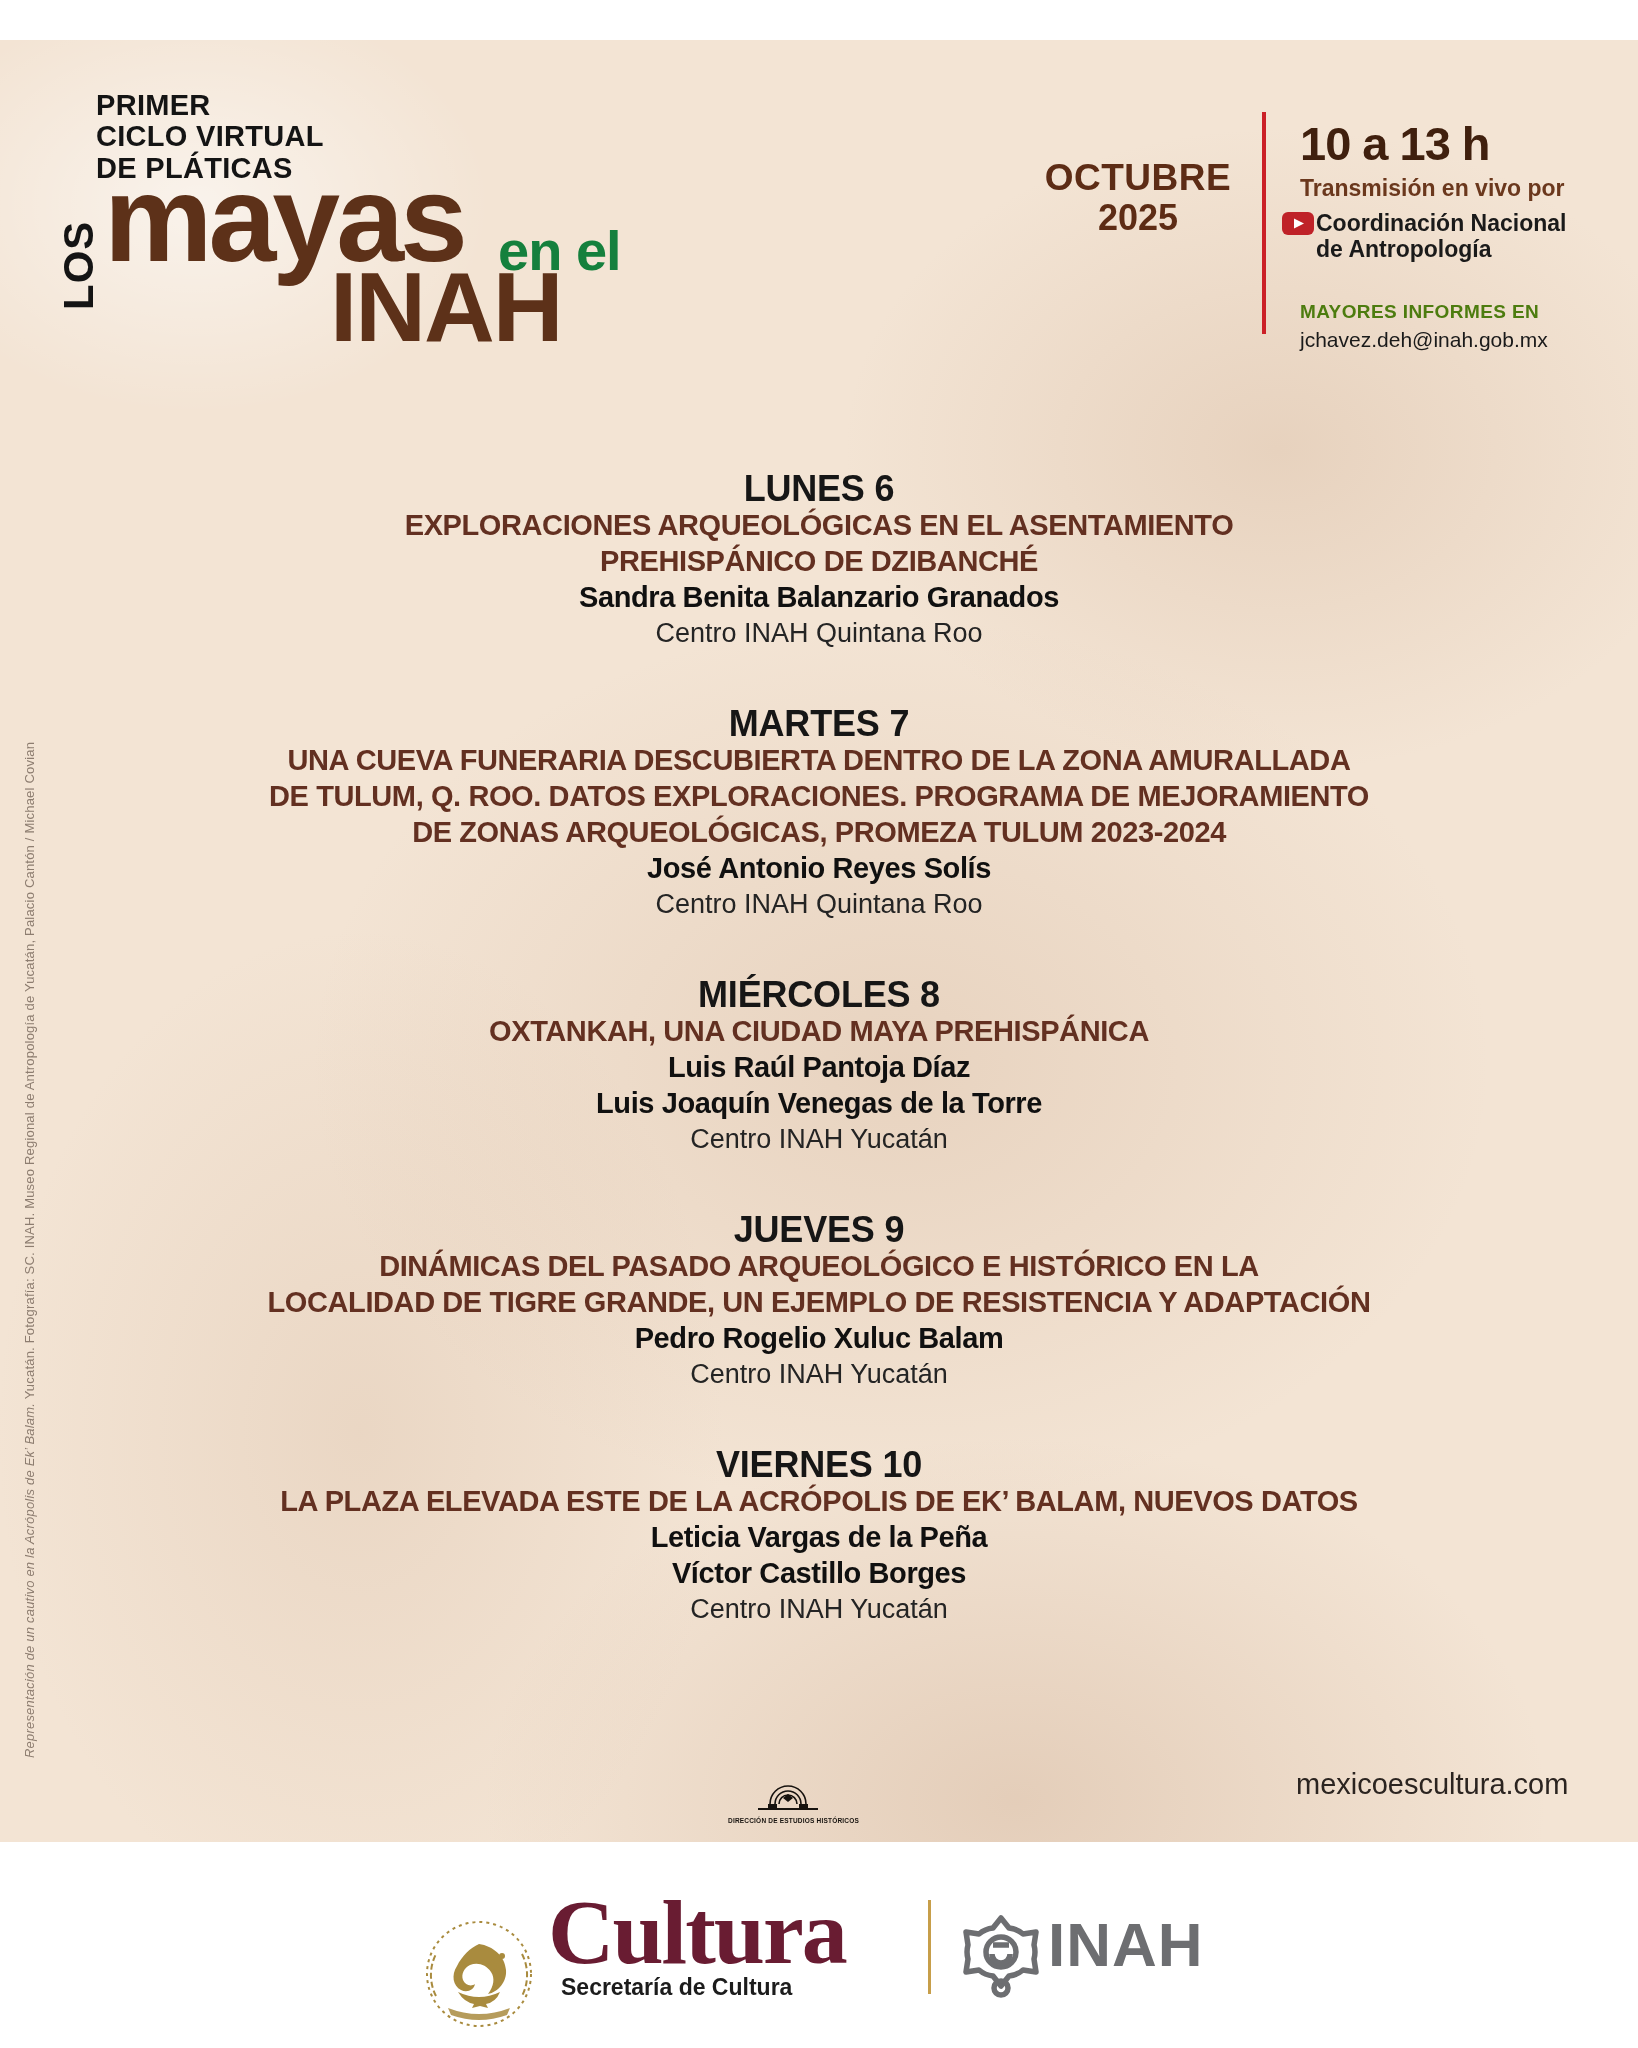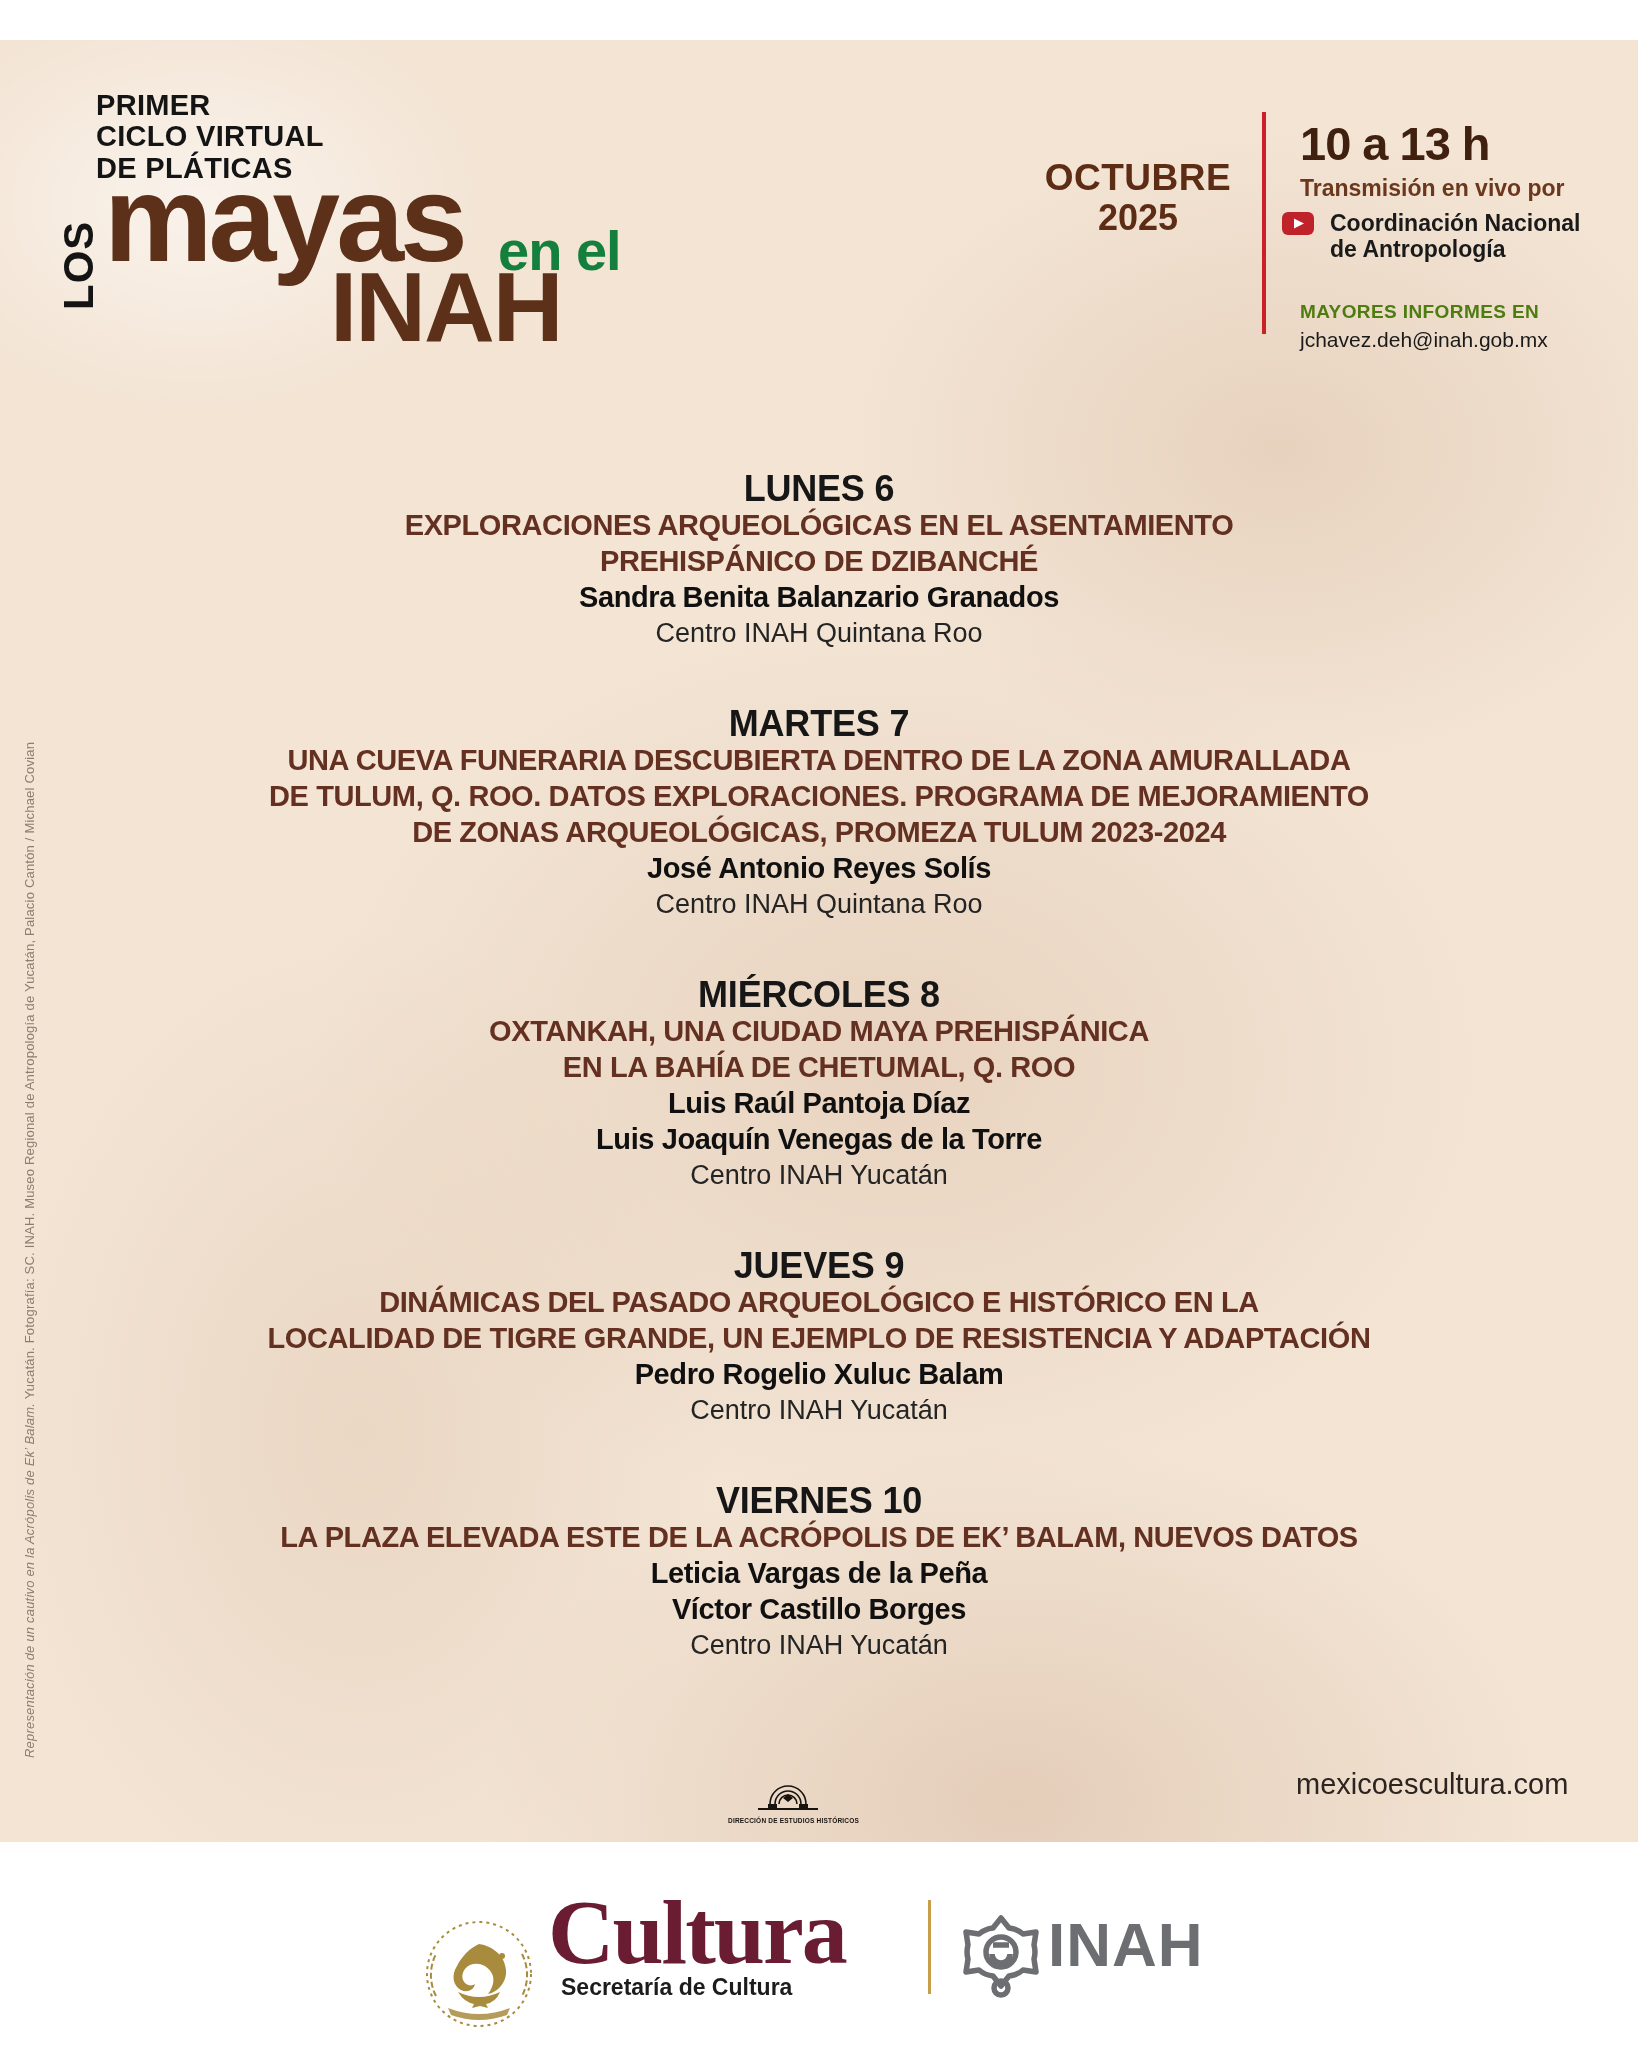--- a/index.html
+++ b/index.html
@@ -45,21 +45,21 @@
   }
   .month-block{
     position:absolute;left:1008px;top:118px;width:260px;text-align:center;color:#5d2c15;
   }
   .month-block .month{font-size:37px;font-weight:800;line-height:1.1;letter-spacing:.5px;}
   .month-block .year{font-size:36px;font-weight:800;line-height:1.05;}
   .red-rule{position:absolute;left:1262px;top:72px;width:4px;height:222px;background:#cb2027;}
   .right-info{position:absolute;left:1300px;top:80px;width:330px;}
   .time{font-size:47px;font-weight:800;color:#40200e;letter-spacing:-1px;line-height:1;}
   .broadcast{font-size:23px;font-weight:700;color:#6b381d;margin-top:8px;}
-  .channel-row{display:flex;align-items:flex-start;gap:16px;margin-top:8px;margin-left:-18px;}
+  .channel-row{display:flex;align-items:flex-start;gap:2px;margin-top:8px;margin-left:-18px;}
   .yt{flex:0 0 auto;margin-top:2px;}
   .channel{font-size:23px;font-weight:800;color:#1a1a1a;line-height:1.15;}
   .informes{font-size:19px;font-weight:700;color:#4d7c0f;letter-spacing:.4px;margin-top:38px;}
   .email{font-size:21px;color:#1a1a1a;margin-top:5px;}
 
   
   .schedule{position:absolute;left:80px;right:80px;top:431px;text-align:center;}
   .talk{margin-bottom:55px;}
   .day{font-size:36px;font-weight:800;color:#161616;line-height:36px;letter-spacing:-0.2px;}
   .t-line{font-size:29px;font-weight:800;color:#633021;line-height:36px;letter-spacing:-0.4px;}
@@ -152,21 +152,20 @@
       <div class="t-line">UNA CUEVA FUNERARIA DESCUBIERTA DENTRO DE LA ZONA AMURALLADA</div>
       <div class="t-line">DE TULUM, Q. ROO. DATOS EXPLORACIONES. PROGRAMA DE MEJORAMIENTO</div>
       <div class="t-line">DE ZONAS ARQUEOLÓGICAS, PROMEZA TULUM 2023-2024</div>
       <div class="speaker">José Antonio Reyes Solís</div>
       <div class="centro">Centro INAH Quintana Roo</div>
     </section>
 
     <section class="talk">
       <div class="day">MIÉRCOLES 8</div>
       <div class="t-line">OXTANKAH, UNA CIUDAD MAYA PREHISPÁNICA</div>
-      <div class="t-line">EN LA BAHÍA DE CHETUMAL, Q. ROO</div>
       <div class="speaker">Luis Raúl Pantoja Díaz</div>
       <div class="speaker">Luis Joaquín Venegas de la Torre</div>
       <div class="centro">Centro INAH Yucatán</div>
     </section>
 
     <section class="talk">
       <div class="day">JUEVES 9</div>
       <div class="t-line">DINÁMICAS DEL PASADO ARQUEOLÓGICO E HISTÓRICO EN LA</div>
       <div class="t-line">LOCALIDAD DE TIGRE GRANDE, UN EJEMPLO DE RESISTENCIA Y ADAPTACIÓN</div>
       <div class="speaker">Pedro Rogelio Xuluc Balam</div>

